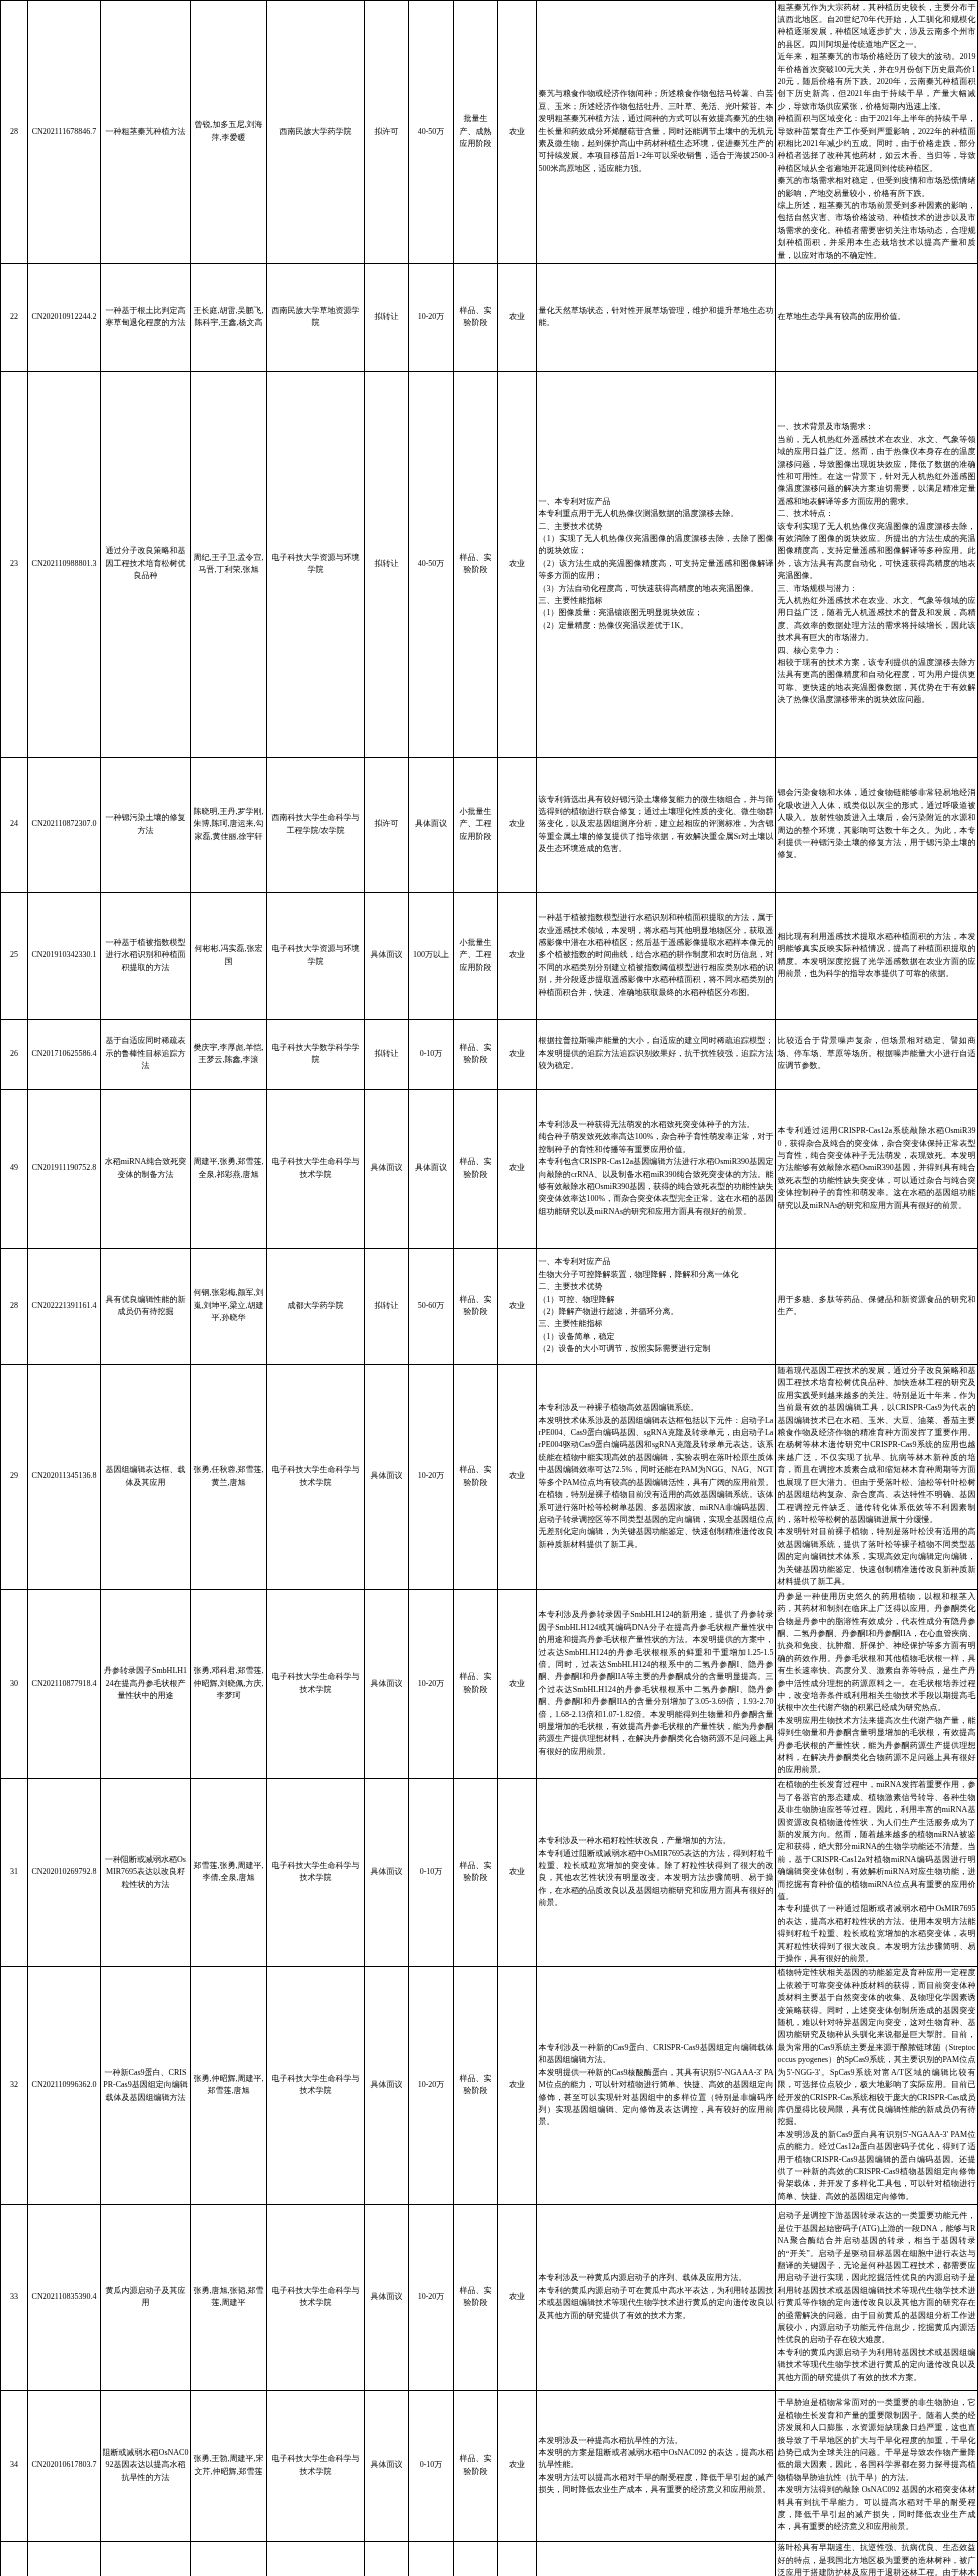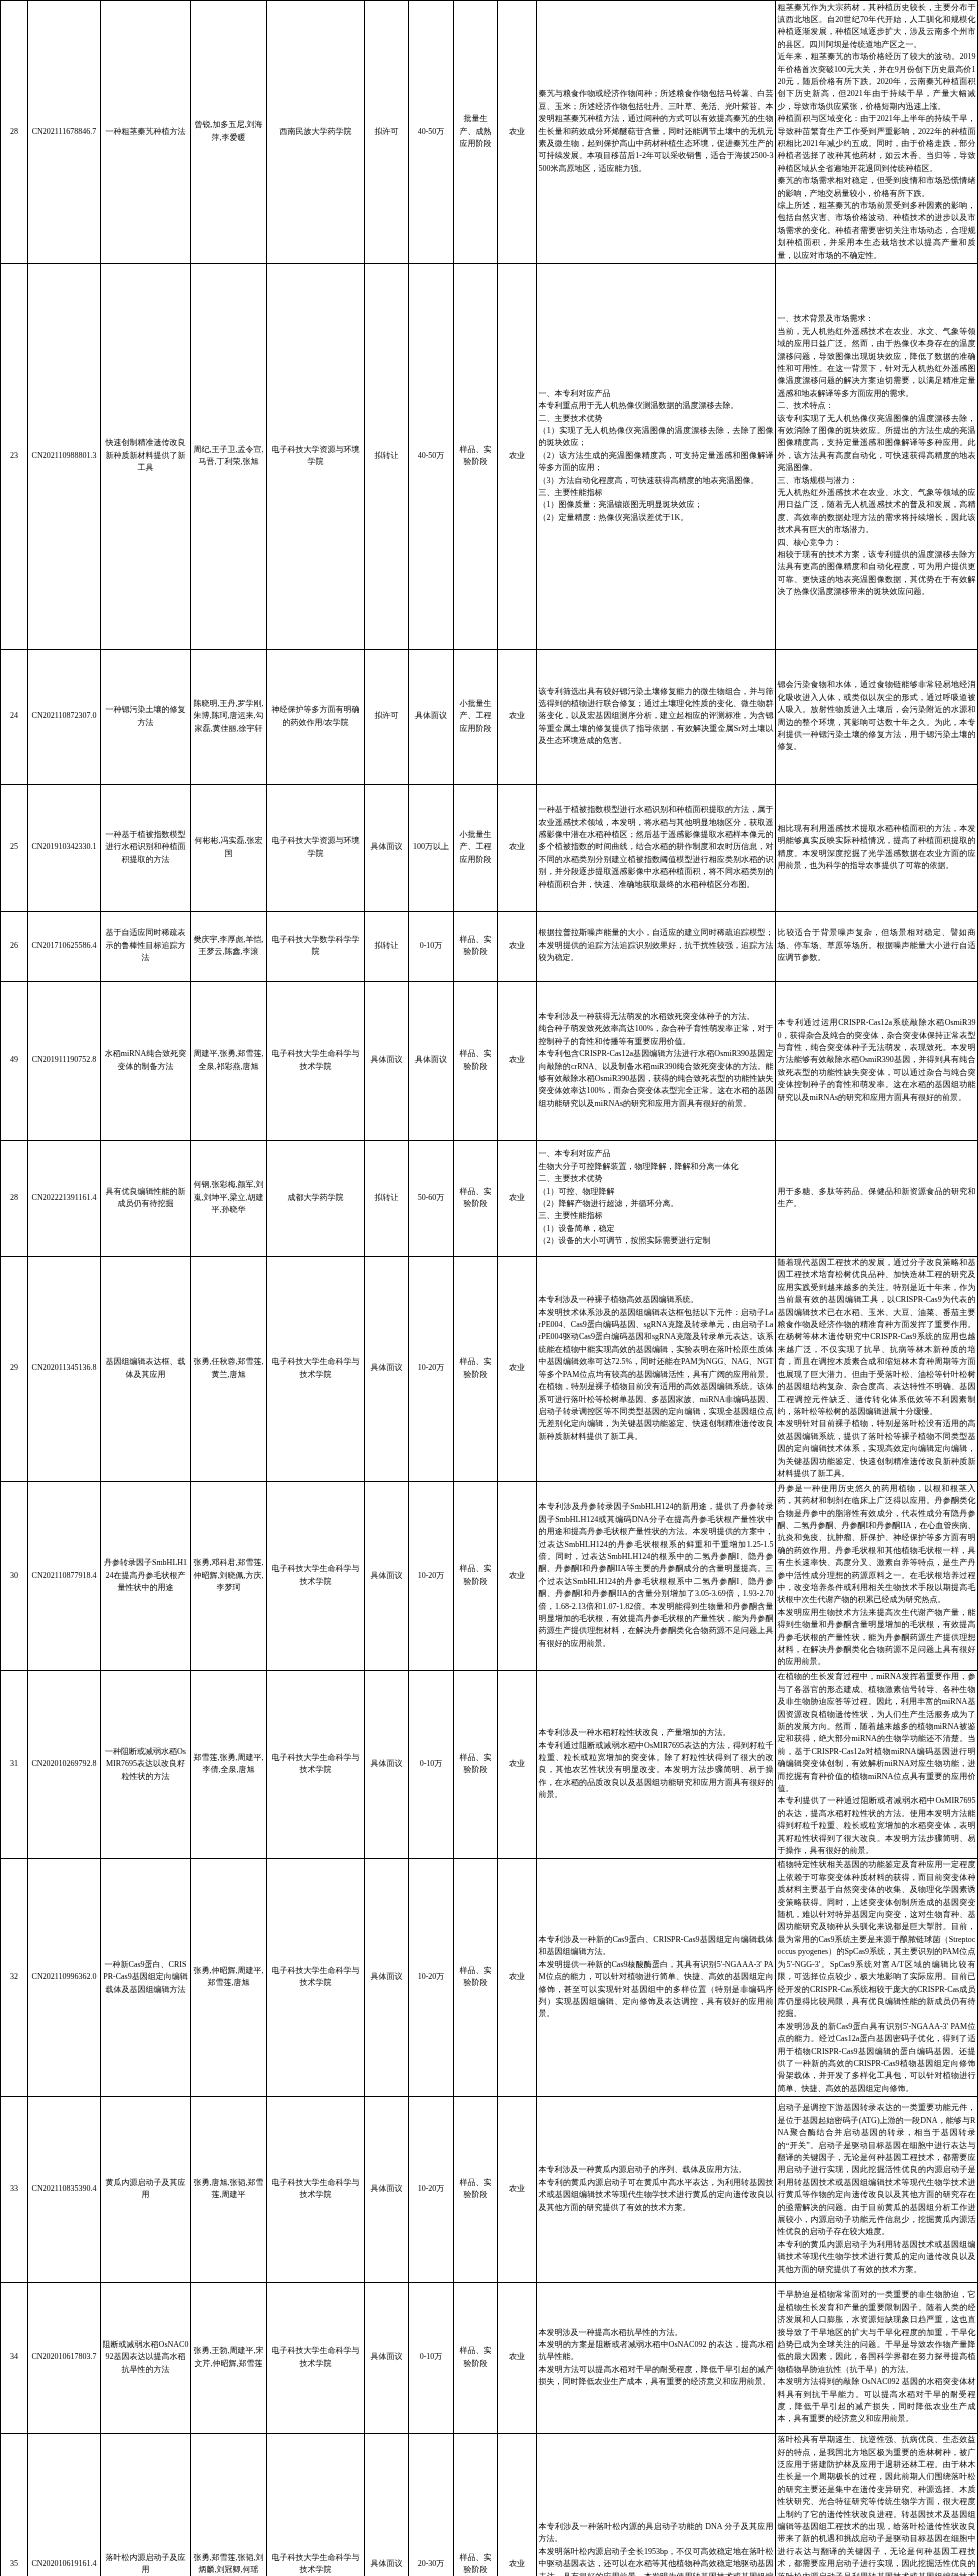--- a/index.html
+++ b/index.html
@@ -45,24 +45,37 @@
     <td class="c-center">40-50万</td>
     <td class="c-center">批量生产、成熟应用阶段</td>
     <td class="c-center">农业</td>
     <td class="c-long">秦艽与粮食作物或经济作物间种；所述粮食作物包括马铃薯、白芸豆、玉米；所述经济作物包括牡丹、三叶草、羌活、光叶紫苔。本发明粗茎秦艽种植方法，通过间种的方式可以有效提高秦艽的生物生长量和药效成分环烯醚萜苷含量，同时还能调节土壤中的无机元素及微生物，起到保护高山中药材种植生态环境，促进秦艽生产的可持续发展。本项目移苗后1-2年可以采收销售，适合于海拔2500-3500米高原地区，适应能力强。</td>
     <td class="c-long">粗茎秦艽作为大宗药材，其种植历史较长，主要分布于滇西北地区。自20世纪70年代开始，人工驯化和规模化种植逐渐发展，种植区域逐步扩大，涉及云南多个州市的县区。四川阿坝是传统道地产区之一。
 近年来，粗茎秦艽的市场价格经历了较大的波动。2019年价格首次突破100元大关，并在9月份创下历史最高价120元，随后价格有所下跌。2020年，云南秦艽种植面积创下历史新高，但2021年由于持续干旱，产量大幅减少，导致市场供应紧张，价格短期内迅速上涨。
 种植面积与区域变化：由于2021年上半年的持续干旱，导致种苗繁育生产工作受到严重影响，2022年的种植面积相比2021年减少约五成。同时，由于价格走跌，部分种植者选择了改种其他药材，如云木香、当归等，导致种植区域从全省遍地开花退回到传统种植区。
 秦艽的市场需求相对稳定，但受到疫情和市场恐慌情绪的影响，产地交易量较小，价格有所下跌。
 综上所述，粗茎秦艽的市场前景受到多种因素的影响，包括自然灾害、市场价格波动、种植技术的进步以及市场需求的变化。种植者需要密切关注市场动态，合理规划种植面积，并采用本生态栽培技术以提高产量和质量，以应对市场的不确定性。</td>
   </tr>
+      <tr style="height: 108px;">
+    <td class="c-center">22</td>
+    <td class="c-center">CN202010912244.2</td>
+    <td class="c-center">一种基于根土比判定高寒草甸退化程度的方法</td>
+    <td class="c-center">王长庭,胡雷,吴鹏飞,陈科宇,王鑫,杨文高</td>
+    <td class="c-center">西南民族大学草地资源学院</td>
+    <td class="c-center">拟转让</td>
+    <td class="c-center">10-20万</td>
+    <td class="c-center">样品、实验阶段</td>
+    <td class="c-center">农业</td>
+    <td class="c-long">量化天然草场状态，针对性开展草场管理，维护和提升草地生态功能。</td>
+    <td class="c-long">在草地生态学具有较高的应用价值。</td>
+  </tr>
       <tr style="height: 386px;">
     <td class="c-center">23</td>
     <td class="c-center">CN202110988801.3</td>
-    <td class="c-center">快速创制精准遗传改良新种质新材料提供了新工具</td>
+    <td class="c-center">通过分子改良策略和基因工程技术培育松树优良品种</td>
     <td class="c-center">周纪,王子卫,孟令宣,马晋,丁利荣,张旭</td>
     <td class="c-center">电子科技大学资源与环境学院</td>
     <td class="c-center">拟转让</td>
     <td class="c-center">40-50万</td>
     <td class="c-center">样品、实验阶段</td>
     <td class="c-center">农业</td>
     <td class="c-long">一、本专利对应产品
 本专利重点用于无人机热像仪测温数据的温度漂移去除。
 二、主要技术优势
 （1）实现了无人机热像仪亮温图像的温度漂移去除，去除了图像的斑块效应；
@@ -78,21 +91,21 @@
 三、市场规模与潜力：
 无人机热红外遥感技术在农业、水文、气象等领域的应用日益广泛，随着无人机遥感技术的普及和发展，高精度、高效率的数据处理方法的需求将持续增长，因此该技术具有巨大的市场潜力。
 四、核心竞争力：
 相较于现有的技术方案，该专利提供的温度漂移去除方法具有更高的图像精度和自动化程度，可为用户提供更可靠、更快速的地表亮温图像数据，其优势在于有效解决了热像仪温度漂移带来的斑块效应问题。</td>
   </tr>
       <tr style="height: 135px;">
     <td class="c-center">24</td>
     <td class="c-center">CN202110872307.0</td>
     <td class="c-center">一种锶污染土壤的修复方法</td>
     <td class="c-center">陈晓明,王丹,罗学刚,朱博,陈珂,唐运来,勾家磊,黄佳丽,徐宇轩</td>
-    <td class="c-center">神经保护等多方面有明确的药效作用/农学院</td>
+    <td class="c-center">西南科技大学生命科学与工程学院/农学院</td>
     <td class="c-center">拟许可</td>
     <td class="c-center">具体面议</td>
     <td class="c-center">小批量生产、工程应用阶段</td>
     <td class="c-center">农业</td>
     <td class="c-long">该专利筛选出具有较好锶污染土壤修复能力的微生物组合，并与筛选得到的植物进行联合修复；通过土壤理化性质的变化、微生物群落变化，以及宏基因组测序分析，建立起相应的评测标准，为含锶等重金属土壤的修复提供了指导依据，有效解决重金属Sr对土壤以及生态环境造成的危害。</td>
     <td class="c-long">锶会污染食物和水体，通过食物链能够非常轻易地经消化吸收进入人体，或类似以灰尘的形式，通过呼吸道被人吸入。放射性物质进入土壤后，会污染附近的水源和周边的整个环境，其影响可达数十年之久。为此，本专利提供一种锶污染土壤的修复方法，用于锶污染土壤的修复。</td>
   </tr>
       <tr style="height: 127px;">
     <td class="c-center">25</td>
     <td class="c-center">CN201910342330.1</td>

